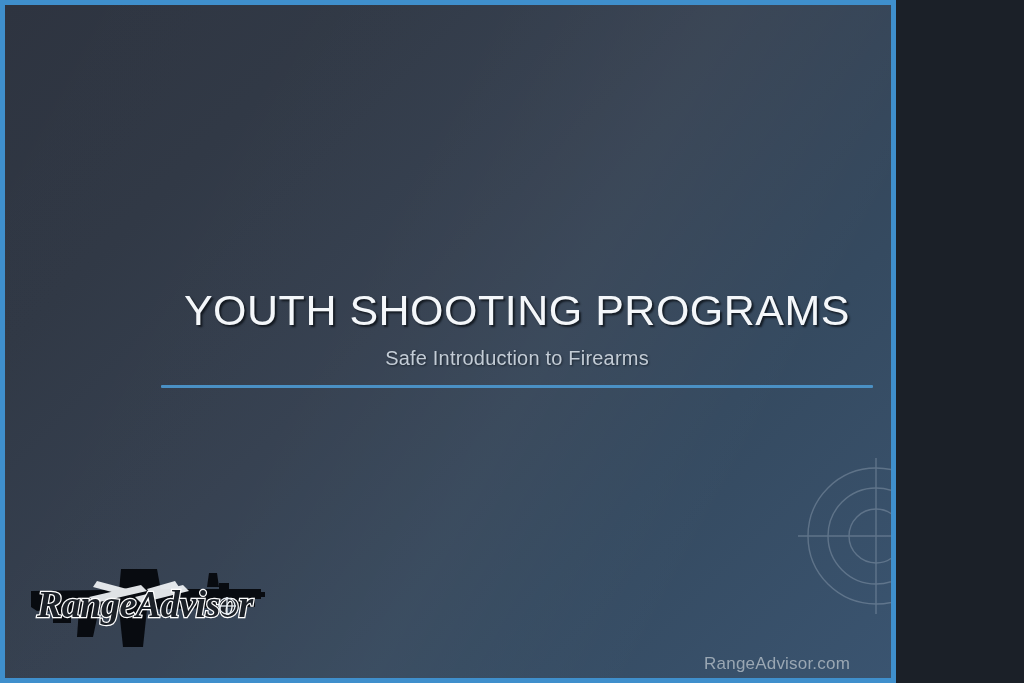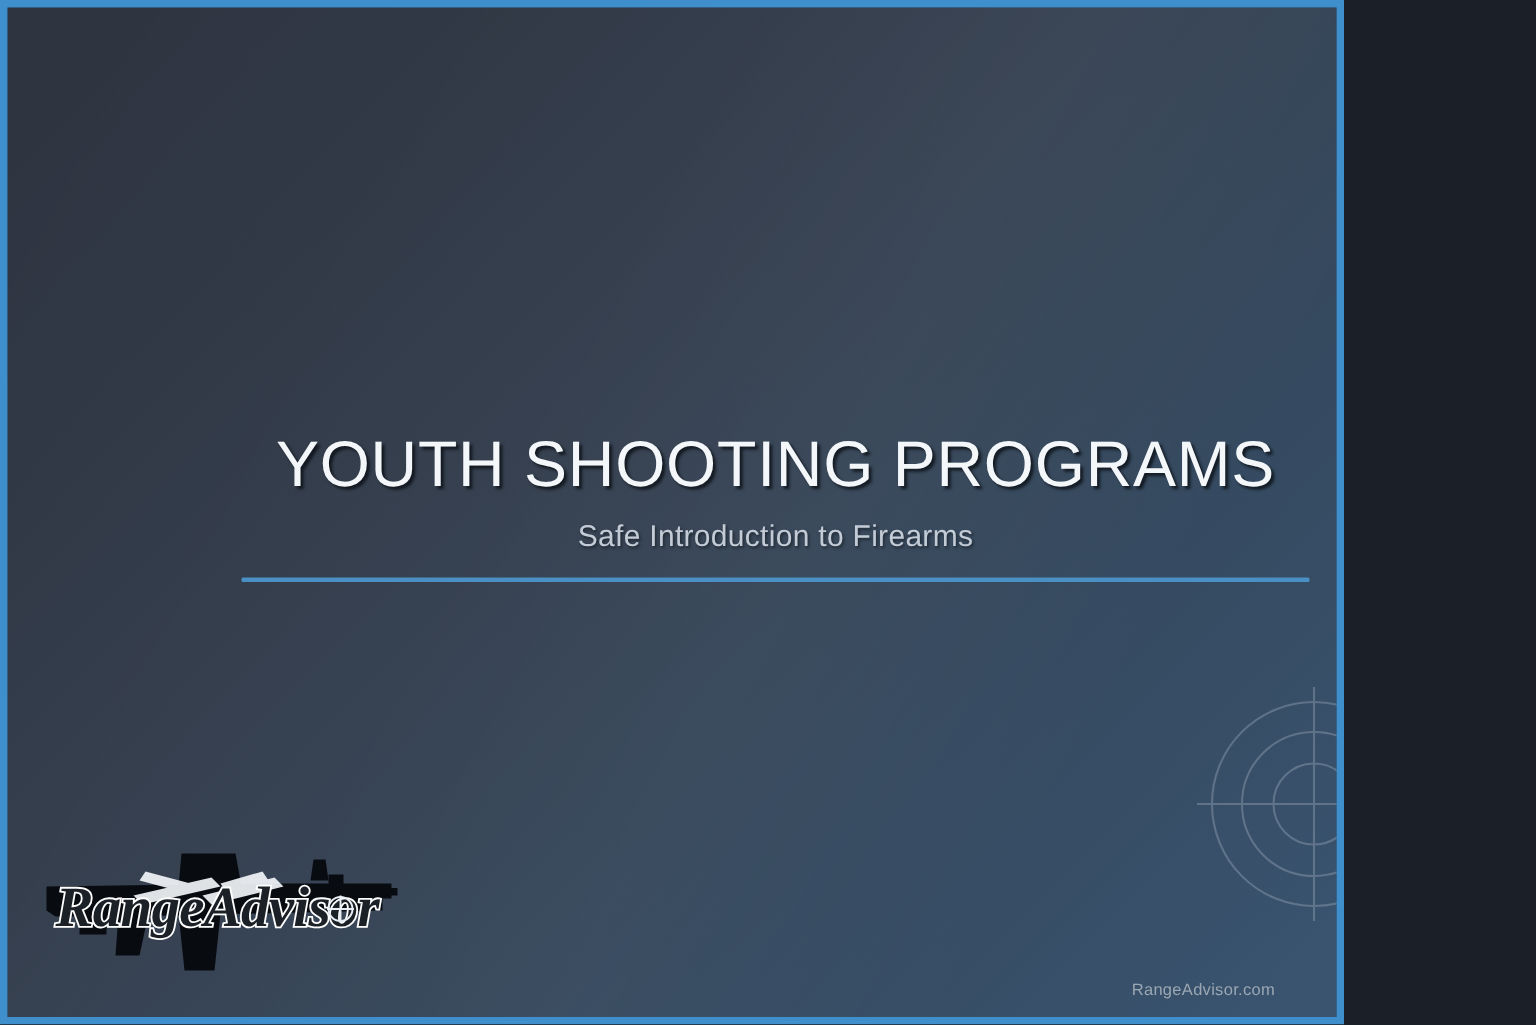--- a/index.html
+++ b/index.html
@@ -96,21 +96,21 @@
     top: 554px;
     width: 250px;
     height: 94px;
   }
 
   
   #footer-text {
     position: absolute;
     right: 41px;
     top: 649px;
-    font-size: 11px;
+    font-size: 17px;
     color: #9aa7b3;
     letter-spacing: 0.2px;
   }
 </style>
 </head>
 <body>
 
 <div id="slide">
 
   <div id="sheen"></div>

